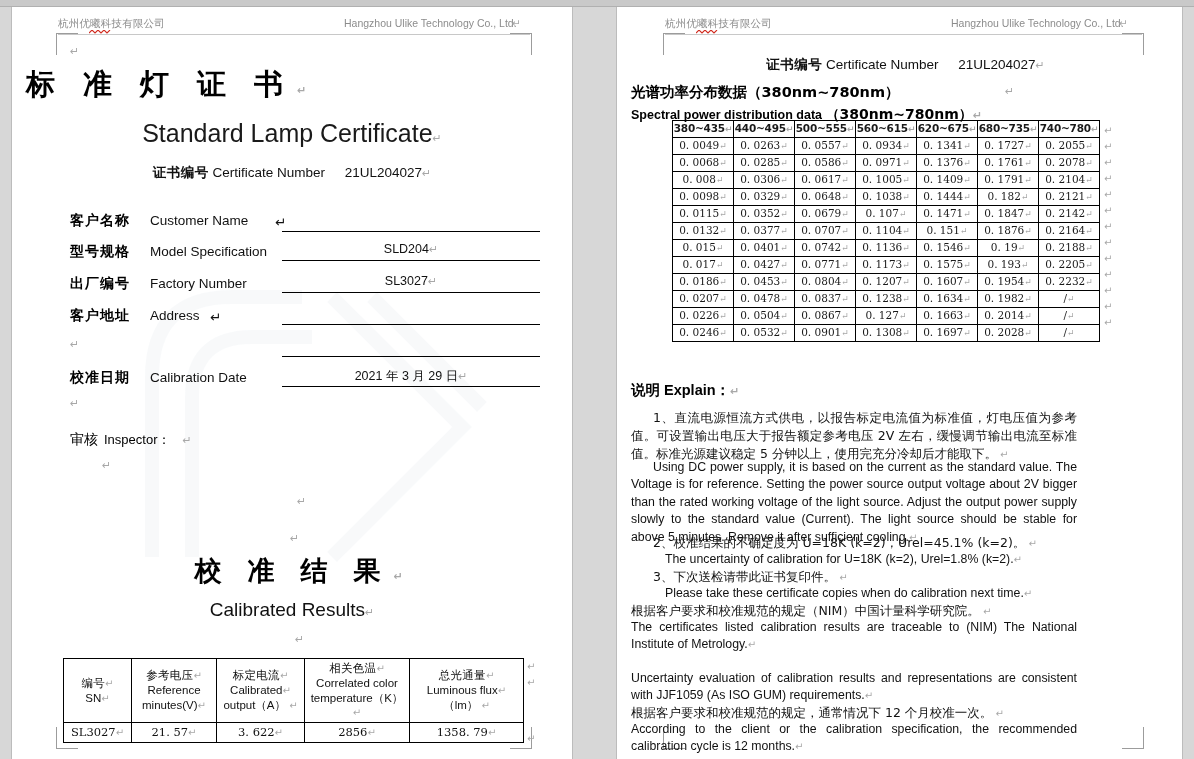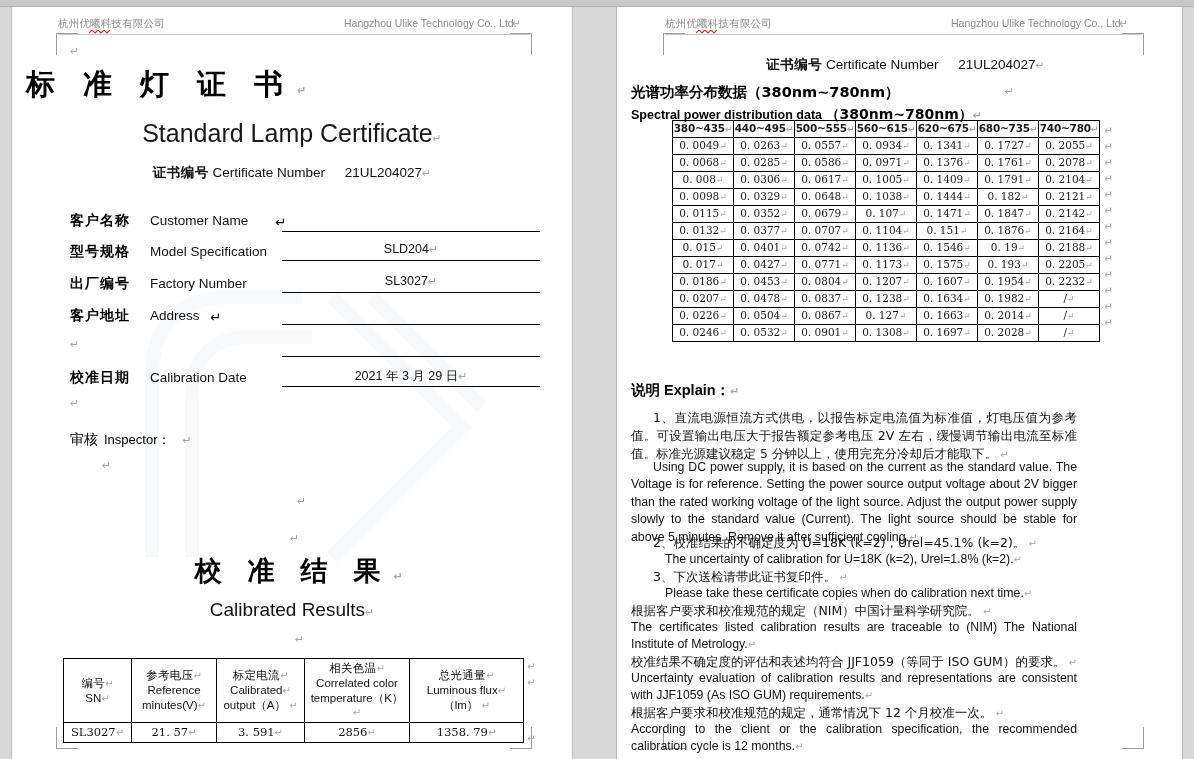--- a/index.html
+++ b/index.html
@@ -283,21 +283,21 @@
               <span class="cn-in">总光通量</span><span class="pilcrow sm">↵</span><br>
               <span>Luminous flux</span><span class="pilcrow sm">↵</span><br>
               <span>（lm）</span><span class="pilcrow sm"> ↵</span>
             </th>
           </tr>
         </thead>
         <tbody>
           <tr>
             <td><span class="mono-val">SL3027</span><span class="pilcrow sm">↵</span></td>
             <td><span class="mono-val">21. 57</span><span class="pilcrow sm">↵</span></td>
-            <td><span class="mono-val">3. 591</span><span class="pilcrow sm">↵</span></td>
+            <td><span class="mono-val">3. 622</span><span class="pilcrow sm">↵</span></td>
             <td><span class="mono-val">2856</span><span class="pilcrow sm">↵</span></td>
             <td><span class="mono-val">1358. 79</span><span class="pilcrow sm">↵</span></td>
           </tr>
         </tbody>
       </table>
       <div class="tailmarks" style="left:515px;top:652px;">
         <div>↵</div>
         <div>↵</div>
         <div style="height:40px;"></div>
         <div>↵</div>
@@ -519,23 +519,20 @@
         <span class="ind" style="width:34px;"></span><span>Please take these certificate copies when do calibration next time.</span><span class="ret">↵</span>
       </div>
 
       <div class="para cn" style="top:595px;">
         <span>根据客户要求和校准规范的规定（NIM）中国计量科学研究院。</span><span class="ret"> ↵</span>
       </div>
       <div class="para" style="top:612px;">
         <span>The certificates listed calibration results are traceable to (NIM) The National Institute of Metrology.</span><span class="ret">↵</span>
       </div>
 
-      <div class="para cn" style="top:646px;">
-        <span>校准结果不确定度的评估和表述均符合 JJF1059（等同于 ISO GUM）的要求。</span><span class="ret"> ↵</span>
-      </div>
       <div class="para" style="top:663px;">
         <span>Uncertainty evaluation of calibration results and representations are consistent with JJF1059 (As ISO GUM) requirements.</span><span class="ret">↵</span>
       </div>
 
       <div class="para cn" style="top:697px;">
         <span>根据客户要求和校准规范的规定，通常情况下 12 个月校准一次。</span><span class="ret"> ↵</span>
       </div>
       <div class="para" style="top:714px;">
         <span>According to the client or the calibration specification, the recommended calibration cycle is 12 months.</span><span class="ret">↵</span>
       </div>

